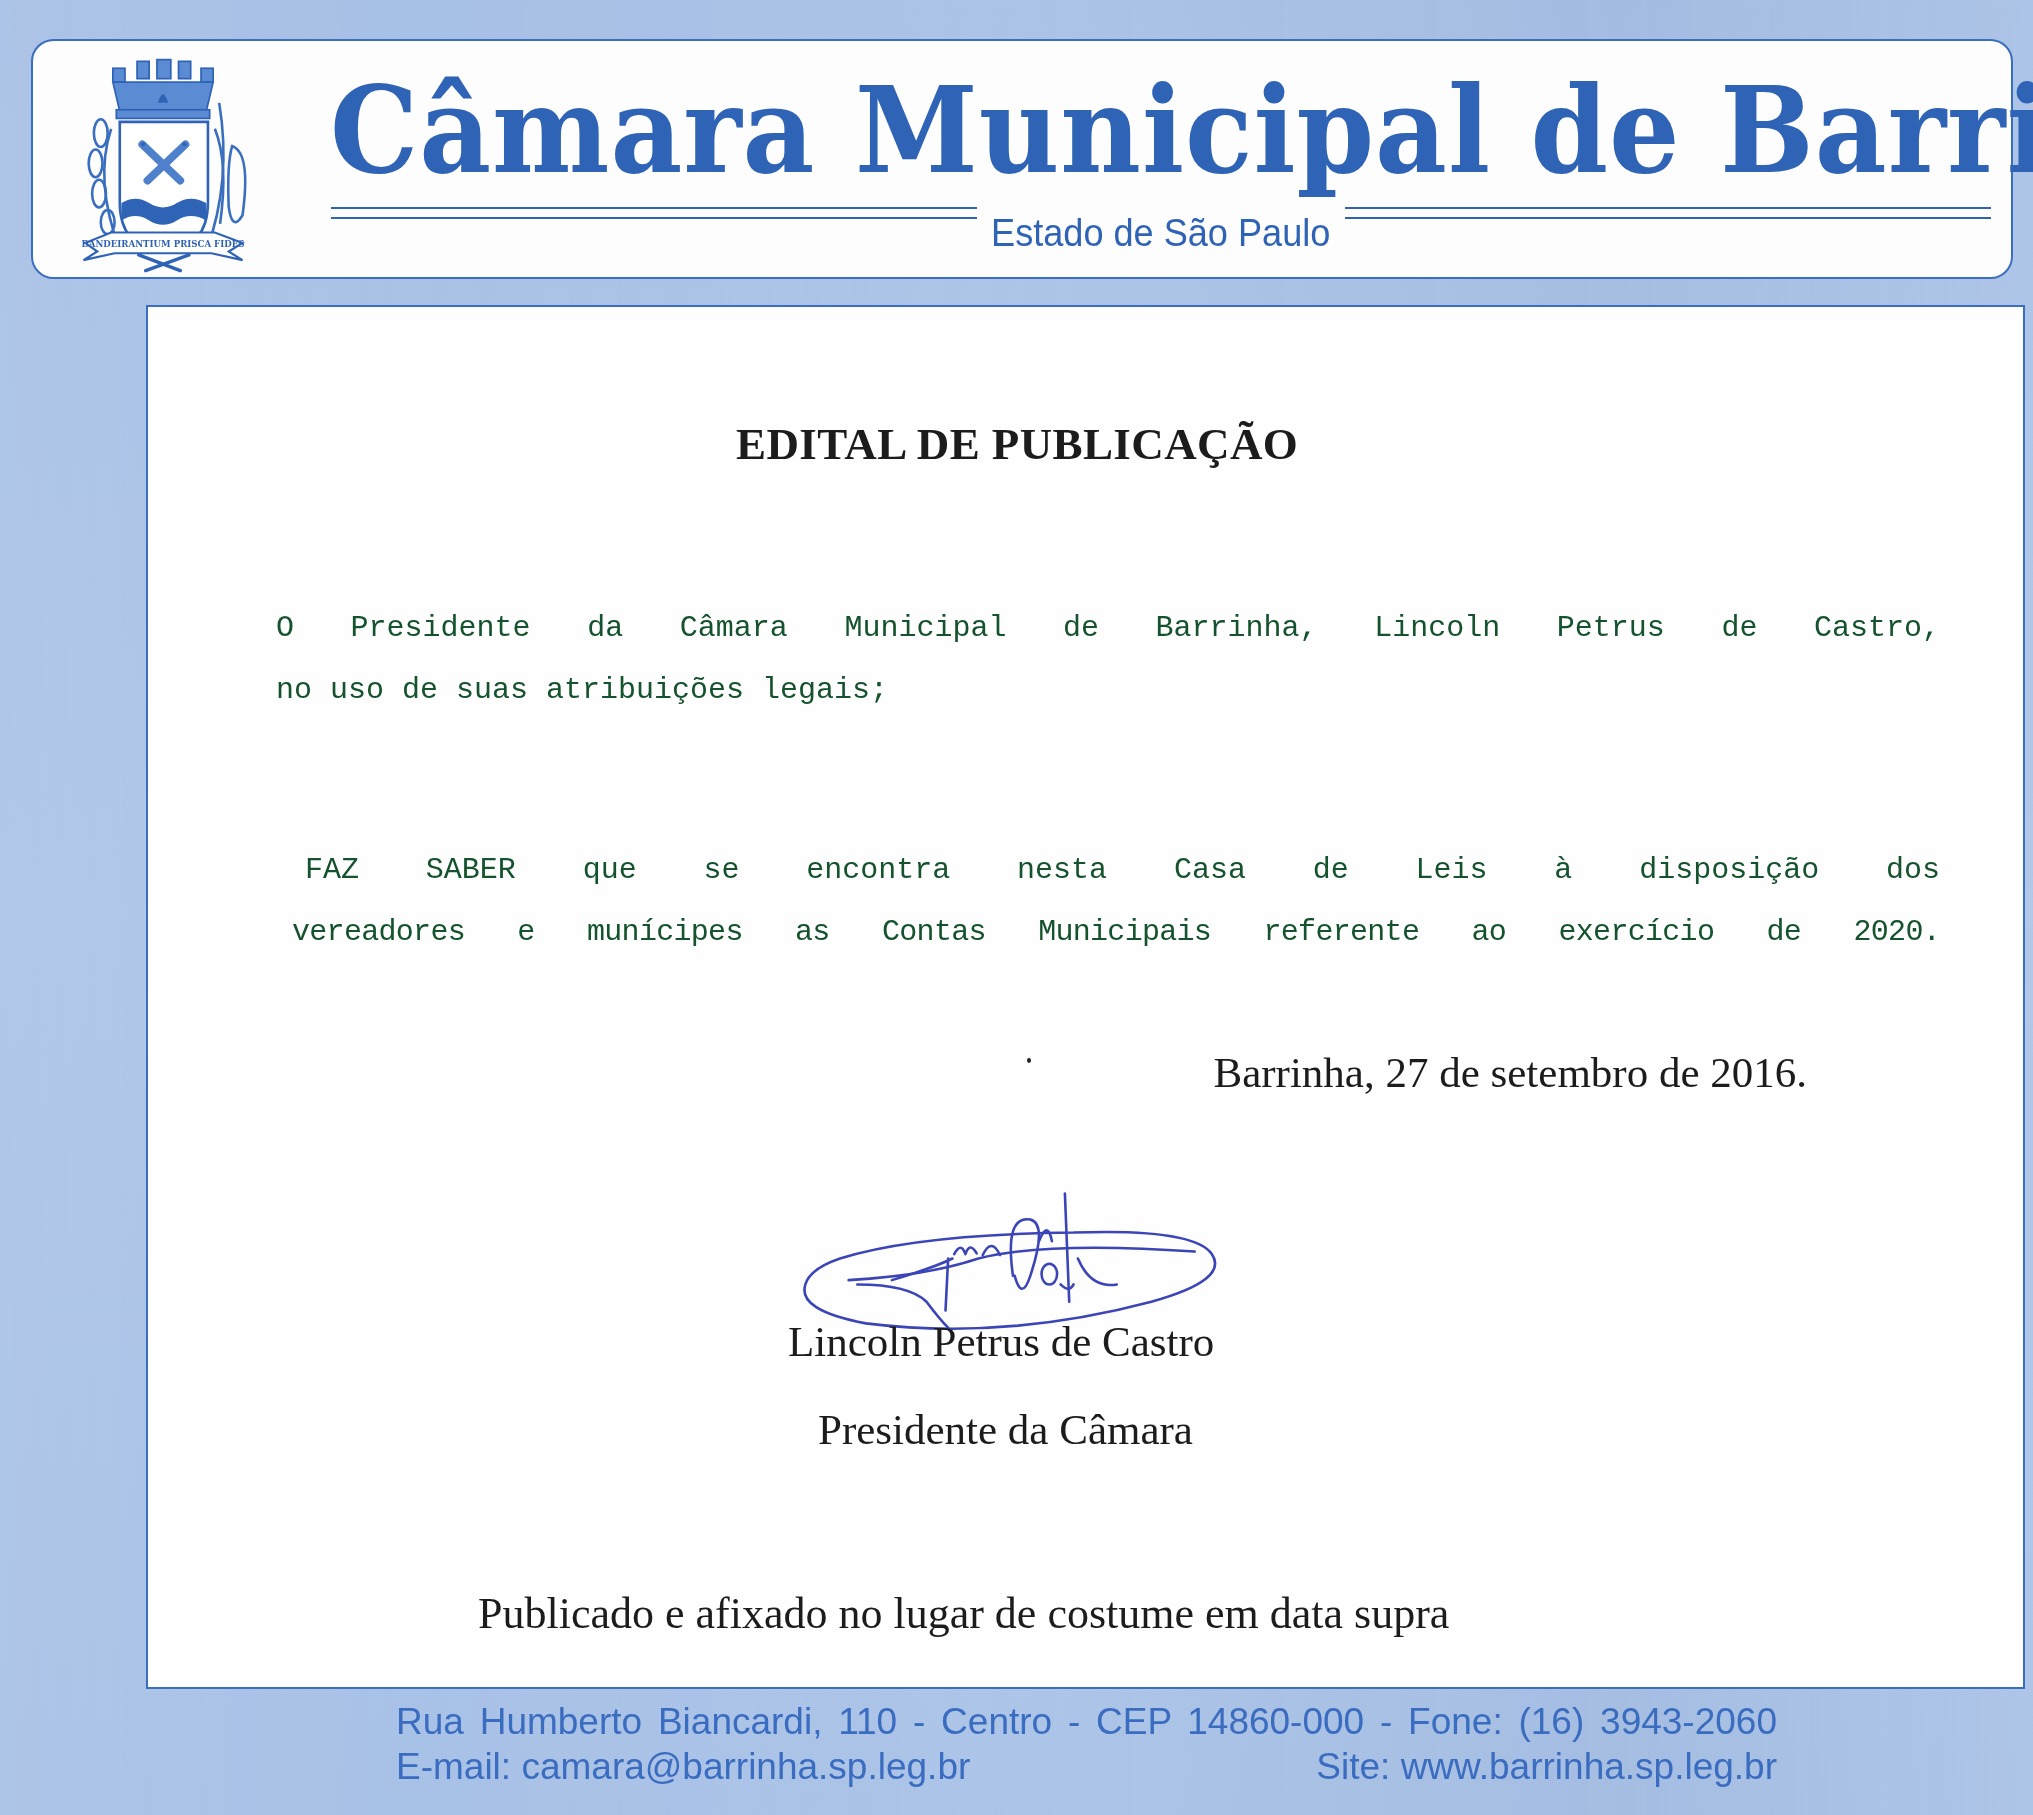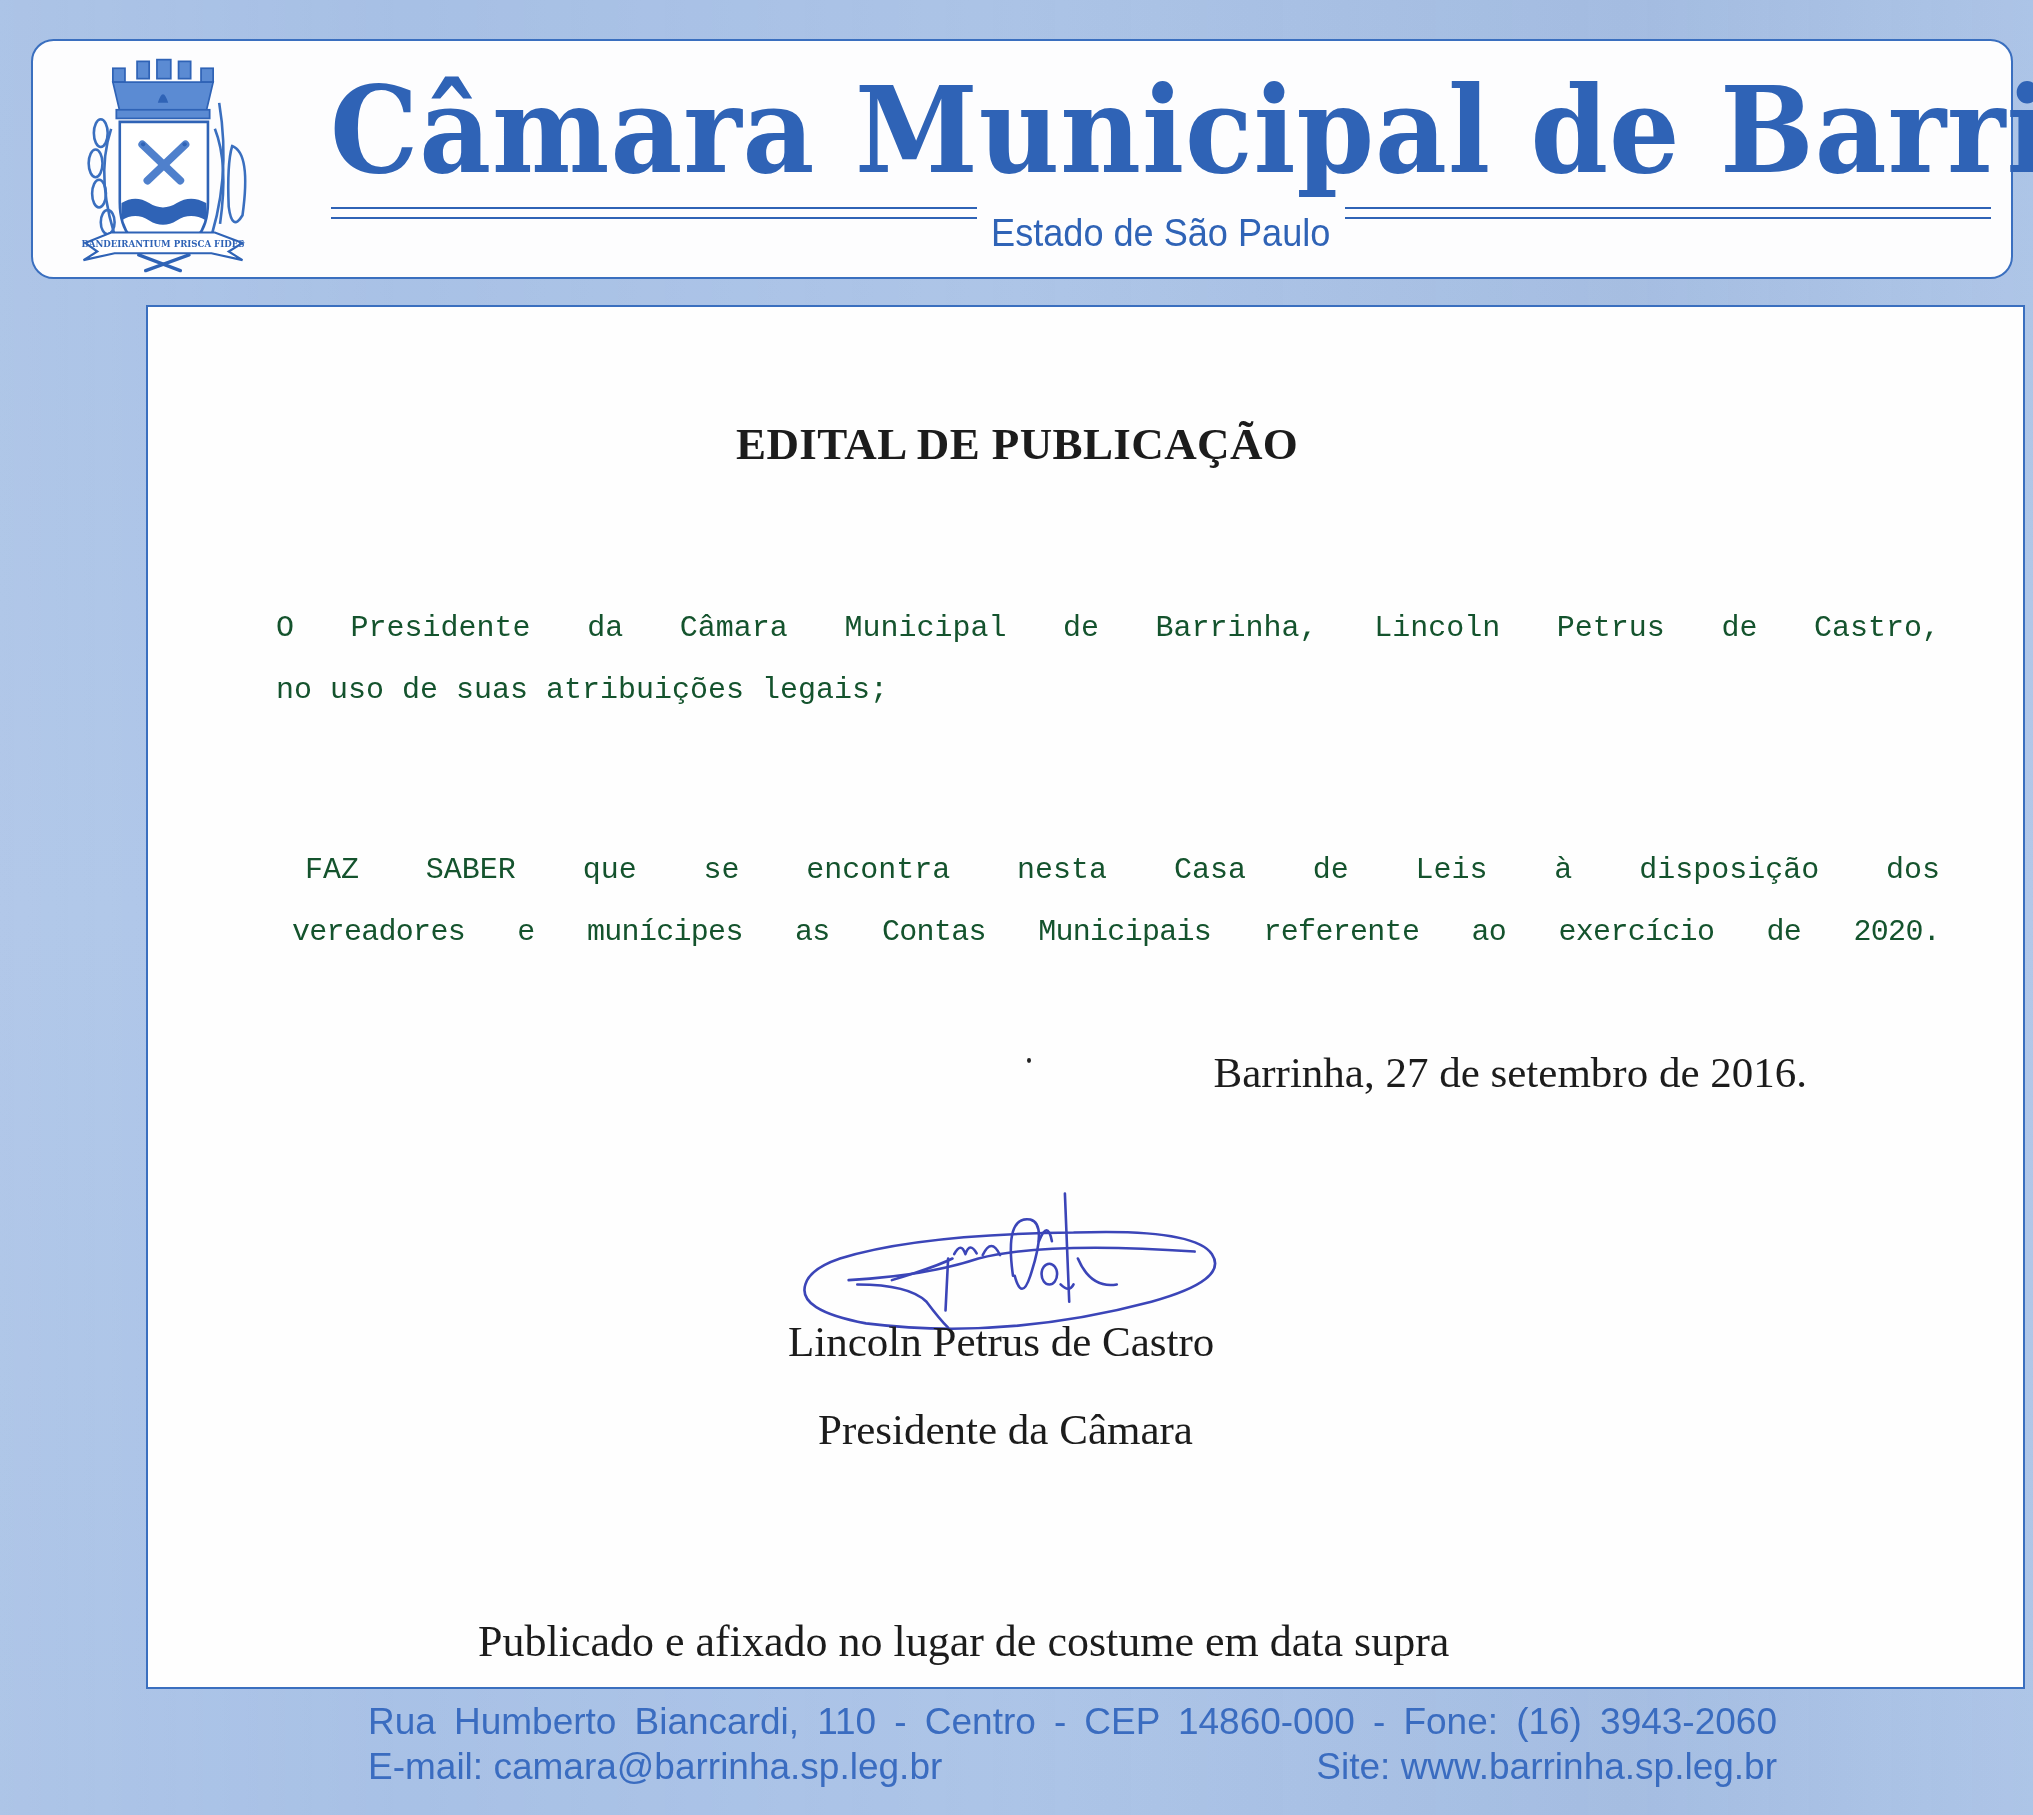--- a/index.html
+++ b/index.html
@@ -164,41 +164,41 @@
       top: 1010px;
     }
     .signer-role {
       left: 670px;
       top: 1098px;
     }
     .published-note {
       left: 330px;
       top: 1281px;
       font-size: 44px;
-      margin-top: 28px;
     }
 
     
     .footer {
       position: absolute;
       left: 368px;
       top: 1699px;
       width: 1409px;
       font-family: "Liberation Sans", sans-serif;
       font-size: 37px;
       color: #3a6cc0;
       line-height: 45px;
     }
     .footer-line {
       display: flex;
       justify-content: space-between;
       white-space: nowrap;
     }
     .footer-line span {
       display: inline-block;
+      margin-left: 28px;
     }
     .footer-address {
       width: 100%;
       text-align: justify;
       text-align-last: justify;
     }
   </style>
 </head>
 <body>
 

